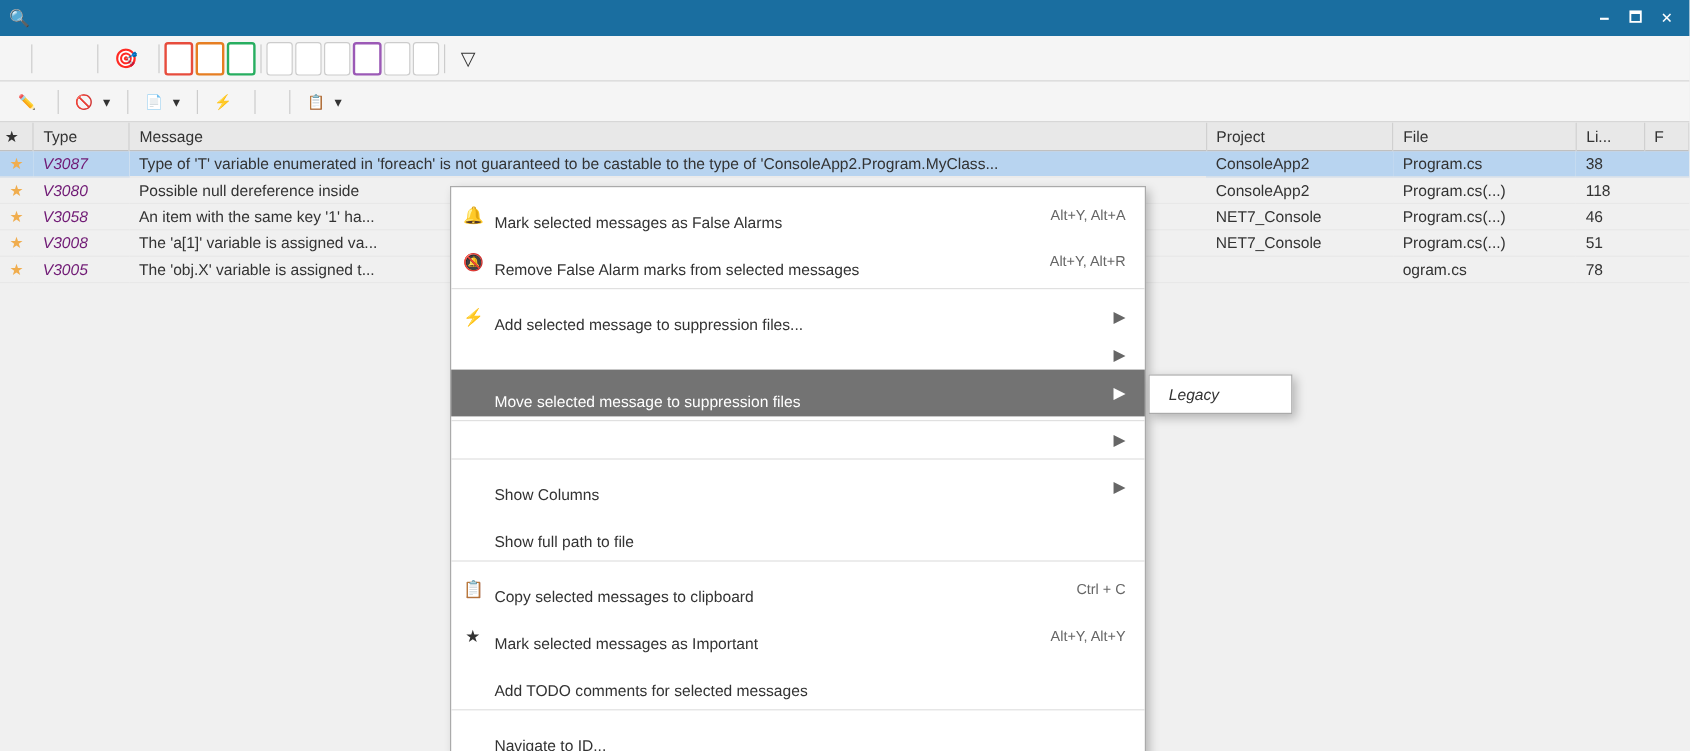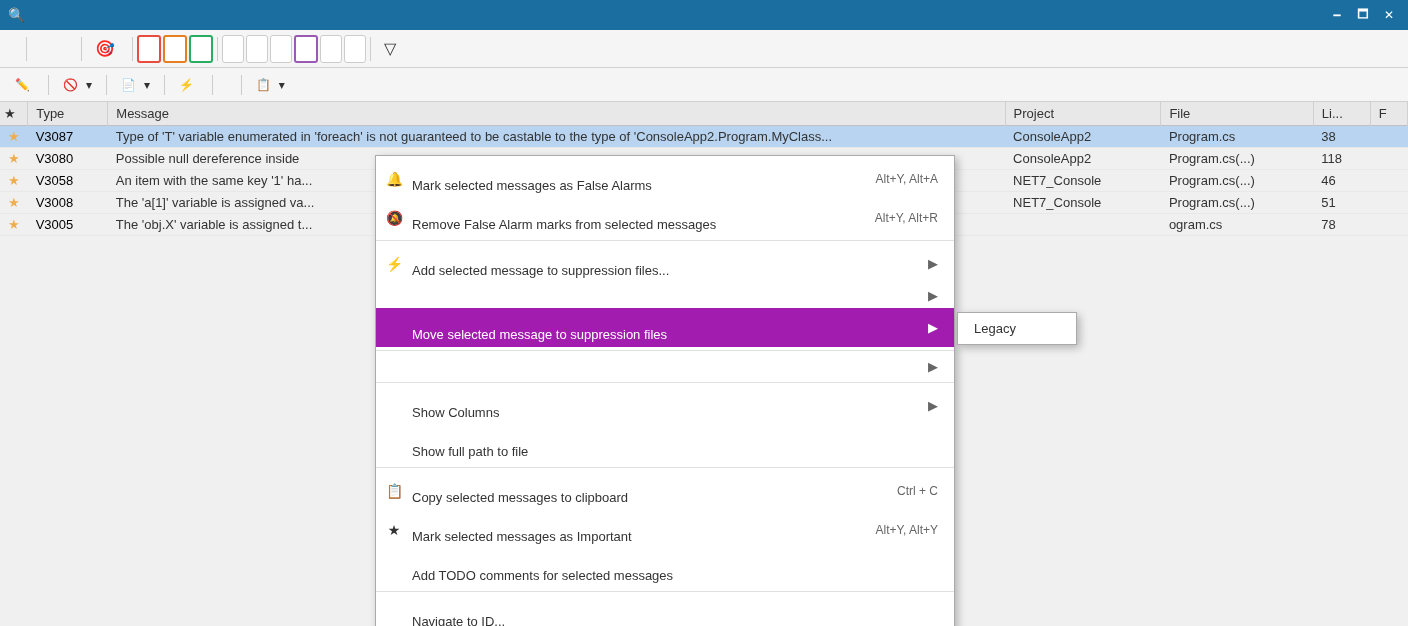--- a/index.html
+++ b/index.html
@@ -93,21 +93,21 @@
       color: #333;
       border-right: 1px solid #d0d0d0;
       white-space: nowrap;
       cursor: pointer;
       user-select: none;
     }
     thead th:first-child { width: 20px; padding: 4px; }
     tbody tr { border-bottom: 1px solid #e8e8e8; }
     tbody tr.selected { background: #b8d4f0; }
     tbody td { padding: 3px 8px; color: #333; }
-    .code-link { color: #000000; text-decoration: none; cursor: pointer; }
+    .code-link { color: #701a75; text-decoration: none; cursor: pointer; font-style: italic; }
     .star-col { width: 20px; text-align: center; color: #f0ad4e; }
     .msg-cell { max-width: 600px; overflow: hidden; text-overflow: ellipsis; white-space: nowrap; }
 
     
     #context-menu {
       position: absolute;
       top: 155px;
       left: 375px;
       background: white;
       border: 1px solid #aaa;
@@ -120,21 +120,21 @@
       display: flex;
       align-items: center;
       padding: 5px 16px 5px 36px;
       cursor: pointer;
       font-size: 13px;
       color: #333;
       position: relative;
       gap: 8px;
       justify-content: space-between;
     }
-    .ctx-item.highlighted { background: #a21caf; color: white; }
+    .ctx-item.highlighted { background: #737373; color: white; }
     .ctx-item .ctx-icon {
       position: absolute;
       left: 10px;
       width: 16px;
       text-align: center;
       font-size: 14px;
     }
     .ctx-item .ctx-shortcut {
       color: #666;
       font-size: 12px;
@@ -160,20 +160,21 @@
       z-index: 101;
       min-width: 120px;
       padding: 3px 0;
     }
     .sub-item {
       display: flex; align-items: center;
       padding: 5px 16px;
       cursor: pointer;
       font-size: 13px;
       color: #333;
+      font-style: italic;
     }
 
     #main-content {
       display: flex;
       flex-direction: column;
       height: calc(626px - 30px);
     }
   </style>
 </head>
 <body>

